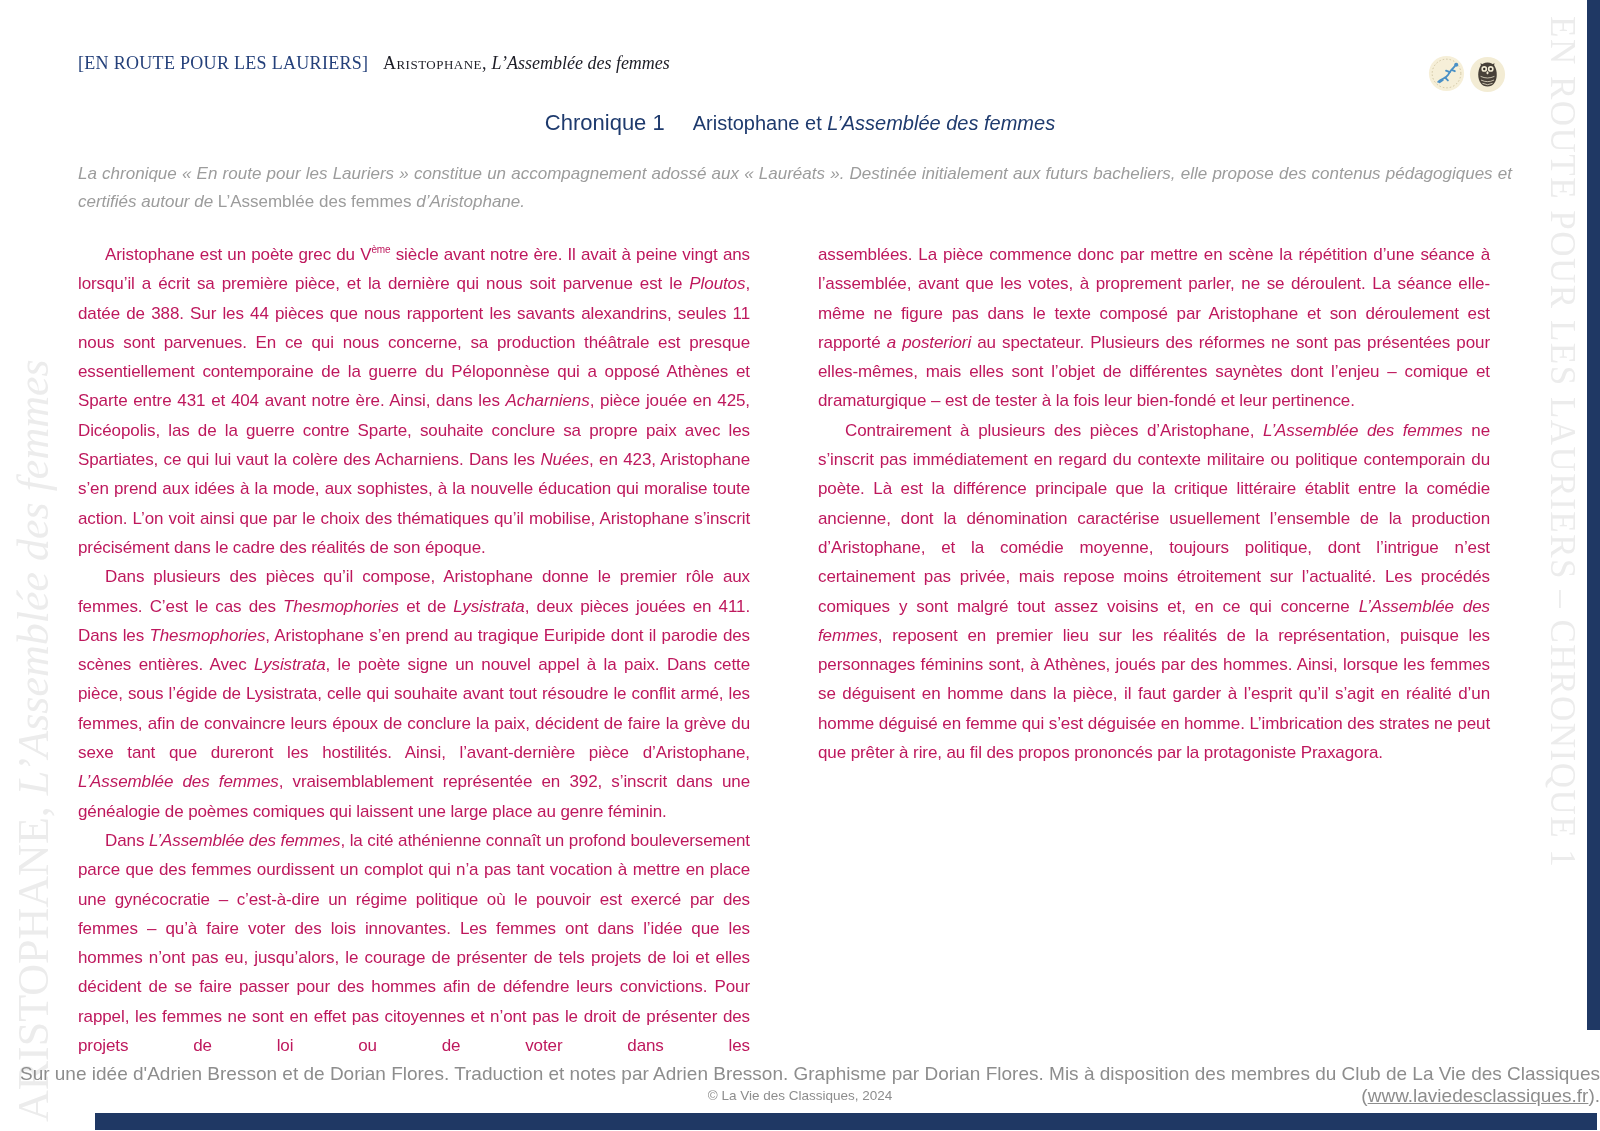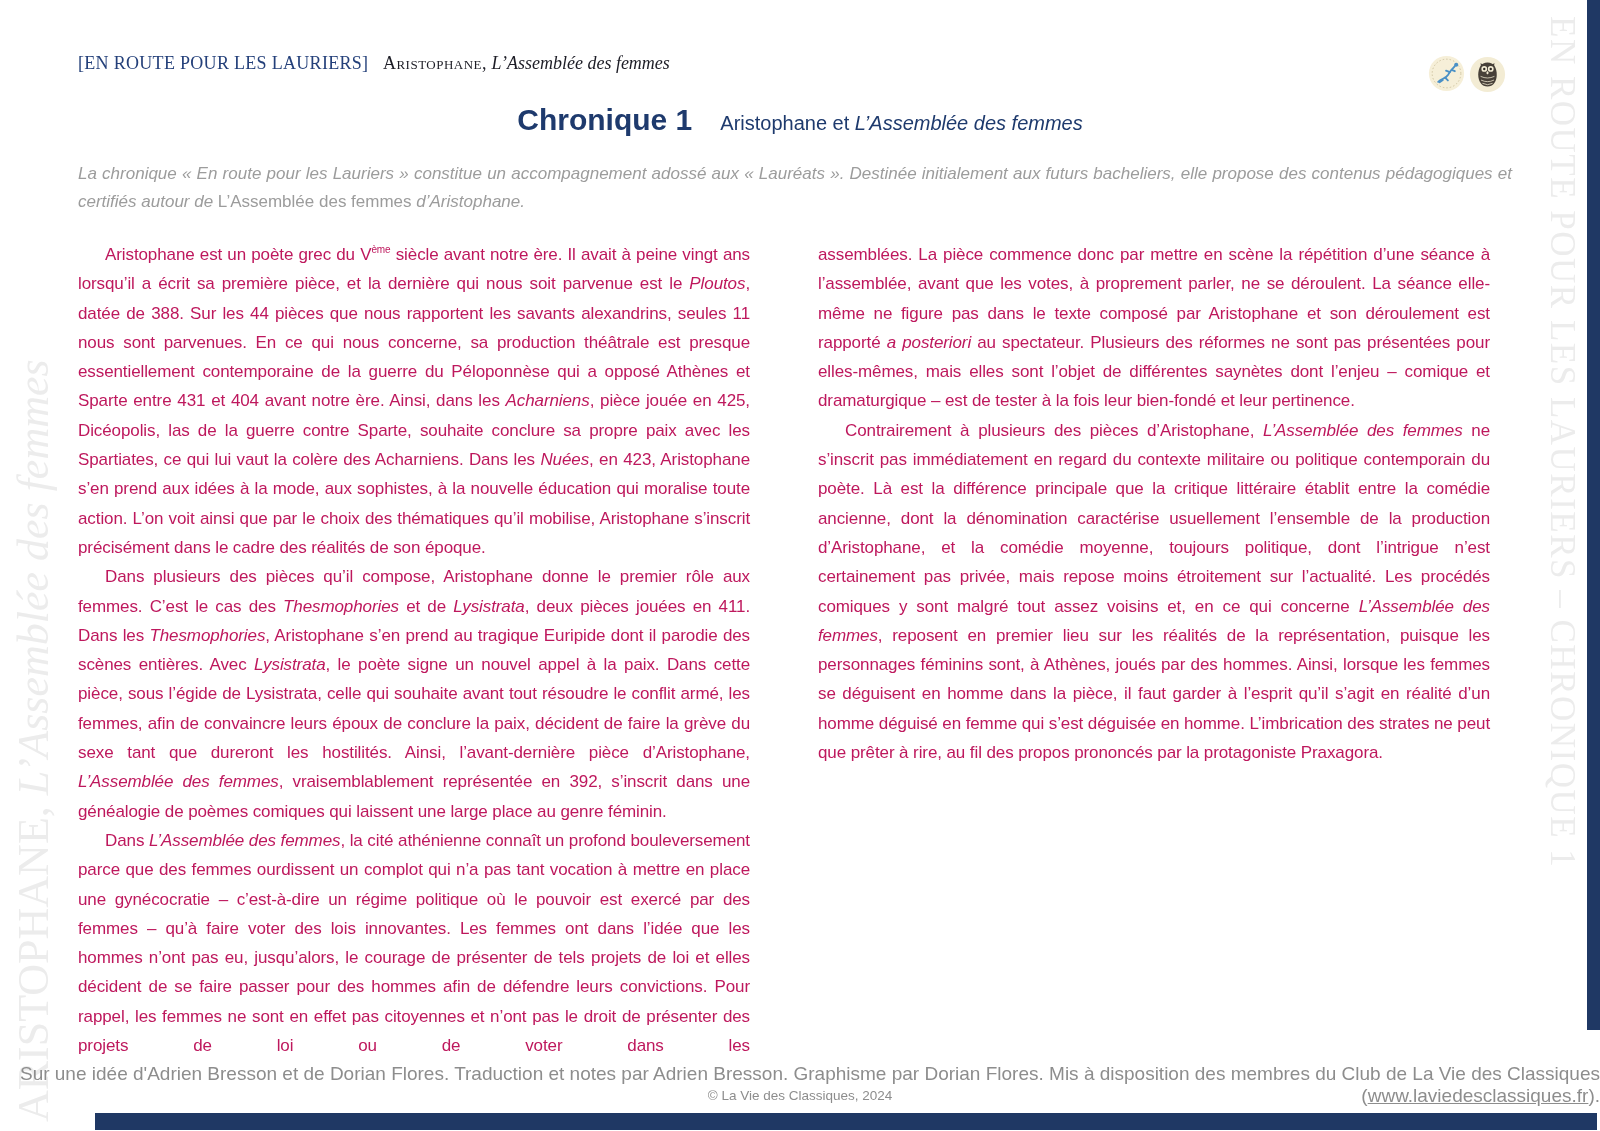--- a/index.html
+++ b/index.html
@@ -21,21 +21,21 @@
   .series{color:#24407a;letter-spacing:.3px;}
   .author{color:#1d1d26;font-variant:small-caps;margin-left:10px;letter-spacing:.5px;}
   .work{color:#1d1d26;font-style:italic;}
 
   .logo{position:absolute;width:37px;height:37px;}
   .logo-lizard{left:1428px;top:55px;}
   .logo-owl{left:1469px;top:56px;}
 
   
   .title{position:absolute;left:0;top:101px;width:100%;margin:0;text-align:center;color:#1e3a6d;font-weight:normal;}
-  .chronique{font-weight:bold;font-size:30px;}
+  .chronique{font-weight:normal;font-size:22px;}
   .subtitle{font-size:20px;margin-left:28px;}
   .ital{font-style:italic;}
 
   
   .intro{position:absolute;left:78px;top:160px;width:1434px;margin:0;
          font-size:17px;line-height:28px;color:#9c9c9c;text-align:justify;}
 
   
   .columns{position:absolute;left:78px;top:240px;width:1412px;display:flex;gap:68px;}
   .col{width:672px;}

